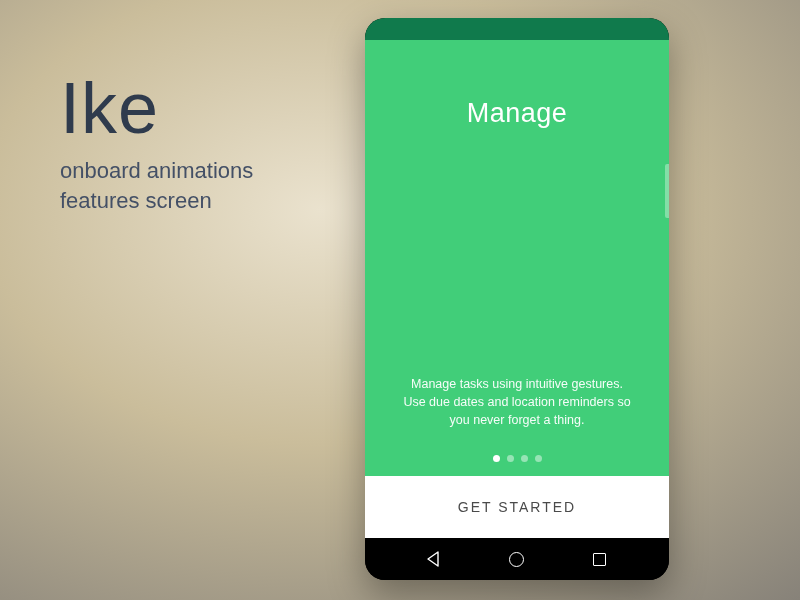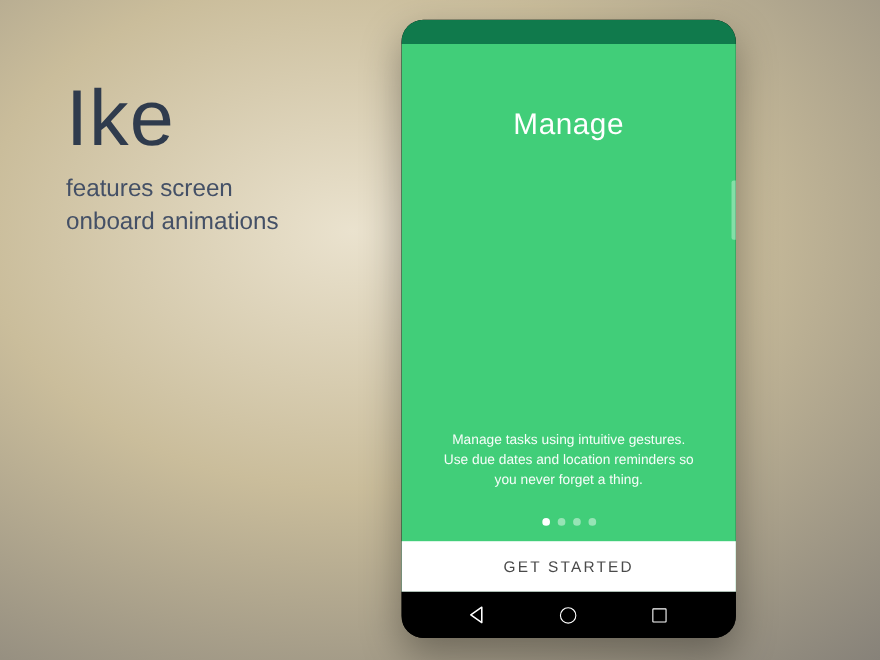--- a/index.html
+++ b/index.html
@@ -84,21 +84,21 @@
     justify-content: center;
     margin-top: 26px;
     margin-bottom: 14px;
   }
   .dot {
     width: 7px; height: 7px; border-radius: 50%;
     background: rgba(255,255,255,.45);
   }
   .dot.active { background: #fff; }
   .cta {
-    height: 46px;
+    height: 62px;
     background: #fff;
     display: flex;
     align-items: center;
     justify-content: center;
     font-size: 14px;
     letter-spacing: 2px;
     color: #4a4a4a;
     font-weight: 400;
     cursor: pointer;
   }
@@ -119,22 +119,22 @@
   .sq {
     width: 13px; height: 13px; border: 1.5px solid #fff; border-radius: 1px;
   }
 </style>
 </head>
 <body>
 
 <div class="promo">
   <div class="app-name">Ike</div>
   <div class="tagline">
+    <div>onboard animations</div>
     <div>features screen</div>
-    <div>onboard animations</div>
   </div>
 </div>
 
 <div class="phone">
   <div class="status-bar"></div>
 
   <div class="screen">
     <div class="scroll-indicator"></div>
     <div class="title">Manage</div>
     <div class="desc">Manage tasks using intuitive gestures. Use due dates and location reminders so you never forget a thing.</div>

